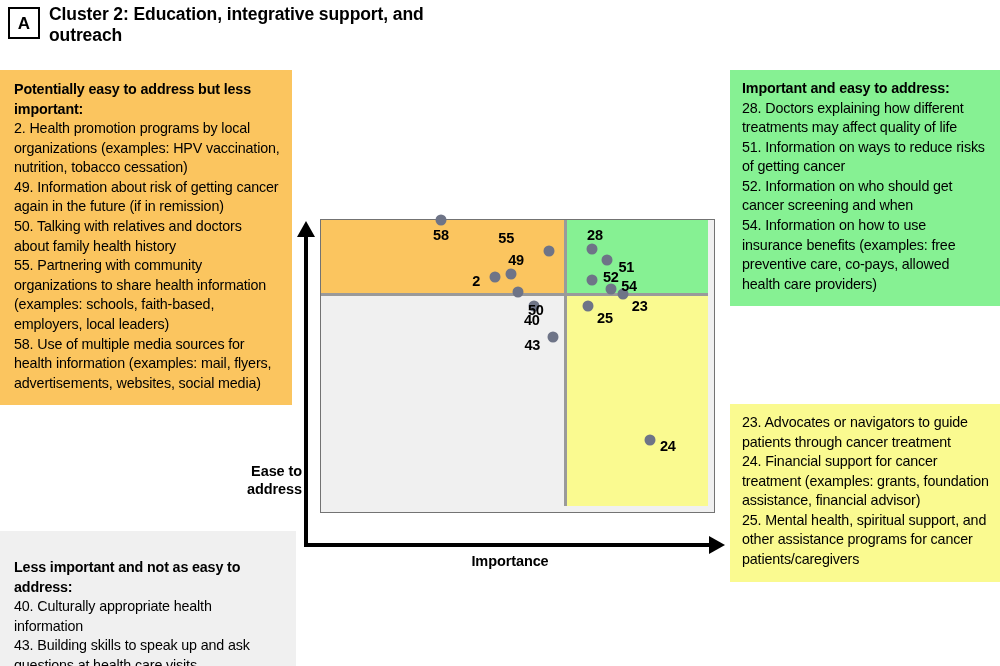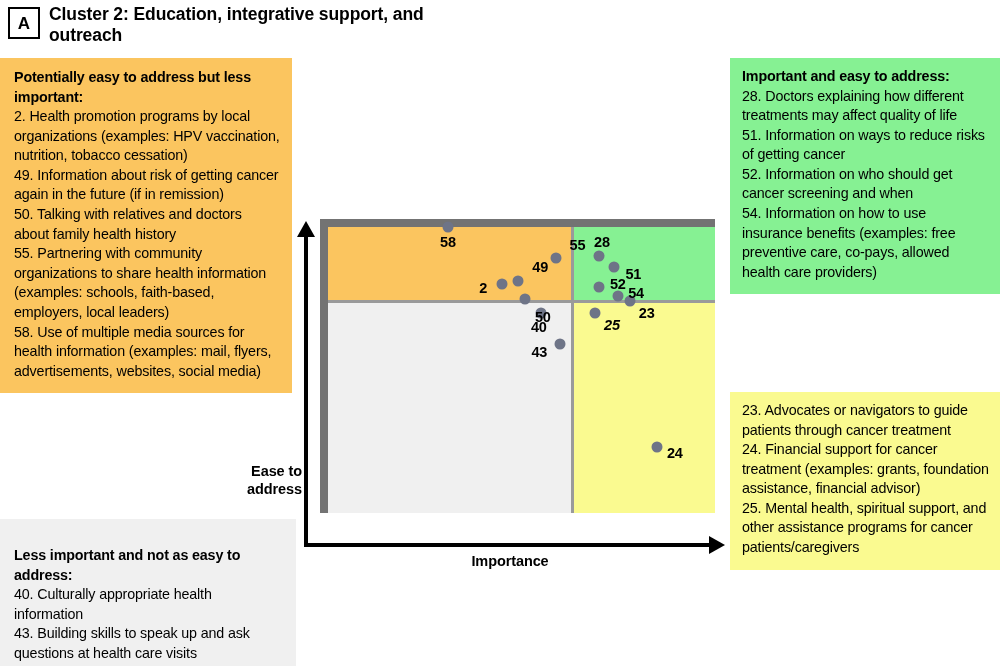--- a/index.html
+++ b/index.html
@@ -47,20 +47,21 @@
     letter-spacing: -0.1px;
   }
 
   
   .callout {
     position: absolute;
     box-sizing: border-box;
     font-size: 14.3px;
     line-height: 1.37;
     letter-spacing: -0.15px;
+    margin-top: 12px;
   }
   .callout .c-title {
     font-weight: bold;
     display: block;
   }
   .callout .c-body {
     display: block;
     white-space: pre-line;
   }
 
@@ -158,21 +159,21 @@
     letter-spacing: -0.1px;
   }
 
   
   #plot {
     position: absolute;
     left: 25px;
     top: 14px;
     width: 395px;
     height: 294px;
-    border: 8px solid #737373;
+    border: 1px solid #737373;
     box-sizing: border-box;
     background: #f0f0f0;
   }
   .quad {
     position: absolute;
     box-sizing: border-box;
   }
   #quad-tl { left: 0; top: 0; width: 246px; height: 73px; background: #fbc55f; }
   #quad-tr { left: 246px; top: 0; width: 141px; height: 73px; background: #86f193; }
   #quad-bl { left: 0; top: 76px; width: 246px; height: 210px; background: #f0f0f0; }
@@ -261,39 +262,39 @@
     <div class="quad" id="quad-tl"></div>
     <div class="quad" id="quad-tr"></div>
     <div class="quad" id="quad-bl"></div>
     <div class="quad" id="quad-br"></div>
     <div id="divider-h"></div>
     <div id="divider-v"></div>
     <div id="points-layer">
         <div class="dot" style="left: 119.97px; top: 0px; background: rgb(110, 116, 135);"></div>
         <div class="dot-label" style="top: 8px; left: 79.97px; width: 80px; text-align: center;">58</div>
         <div class="dot" style="left: 228.33px; top: 31.46px; background: rgb(110, 116, 135);"></div>
-        <div class="dot-label" style="top: 11.46px; left: 177.33px; width: 80px; text-align: right;">55</div>
+        <div class="dot-label" style="top: 11.46px; left: 177.33px; width: 80px; text-align: left;">55</div>
         <div class="dot" style="left: 189.63px; top: 54.34px; background: rgb(110, 116, 135);"></div>
-        <div class="dot-label" style="top: 33.34px; left: 140px; width: 80px; text-align: right;">49</div>
+        <div class="dot-label" style="top: 33.34px; left: 155px; width: 80px; text-align: center;">49</div>
         <div class="dot" style="left: 174.15px; top: 57.2px; background: rgb(110, 116, 135);"></div>
         <div class="dot-label" style="top: 54.2px; left: 0px; width: 159.15px; text-align: right;">2</div>
         <div class="dot" style="left: 197.37px; top: 71.5px; background: rgb(110, 116, 135);"></div>
         <div class="dot-label" style="top: 66.5px; left: 207px; text-align: center; margin-top: 16px;">50</div>
         <div class="dot" style="left: 270.9px; top: 28.6px; background: rgb(110, 116, 135);"></div>
         <div class="dot-label" style="top: 7.6px; left: 233.9px; width: 80px; text-align: center;">28</div>
         <div class="dot" style="left: 286.38px; top: 40.04px; background: rgb(110, 116, 135);"></div>
         <div class="dot-label" style="top: 40.04px; left: 297.38px; text-align: center;">51</div>
         <div class="dot" style="left: 270.9px; top: 60.06px; background: rgb(110, 116, 135);"></div>
         <div class="dot-label" style="top: 50.06px; left: 281.9px; text-align: right;">52</div>
         <div class="dot" style="left: 290.25px; top: 68.64px; background: rgb(110, 116, 135);"></div>
         <div class="dot-label" style="top: 58.64px; left: 300.25px; text-align: left;">54</div>
         <div class="dot" style="left: 301.86px; top: 74.36px; background: rgb(110, 116, 135);"></div>
         <div class="dot-label" style="top: 79.36px; left: 310.86px; text-align: left;">23</div>
         <div class="dot" style="left: 267.03px; top: 85.8px; background: rgb(110, 116, 135);"></div>
-        <div class="dot-label" style="top: 90.8px; left: 276.03px; text-align: left; font-style: italic;">25</div>
+        <div class="dot-label" style="top: 90.8px; left: 276.03px; text-align: left;">25</div>
         <div class="dot" style="left: 212.85px; top: 85.8px; background: rgb(110, 116, 135);"></div>
         <div class="dot-label" style="top: 92.8px; left: 170.85px; width: 80px; text-align: center;">40</div>
         <div class="dot" style="left: 232.2px; top: 117.26px; background: rgb(110, 116, 135);"></div>
         <div class="dot-label" style="top: 118.26px; left: 0px; width: 219.2px; text-align: right;">43</div>
         <div class="dot" style="left: 328.95px; top: 220.22px; background: rgb(110, 116, 135);"></div>
         <div class="dot-label" style="top: 219.22px; left: 338.95px; text-align: left;">24</div>
       </div>
   </div>
 </div>
 

